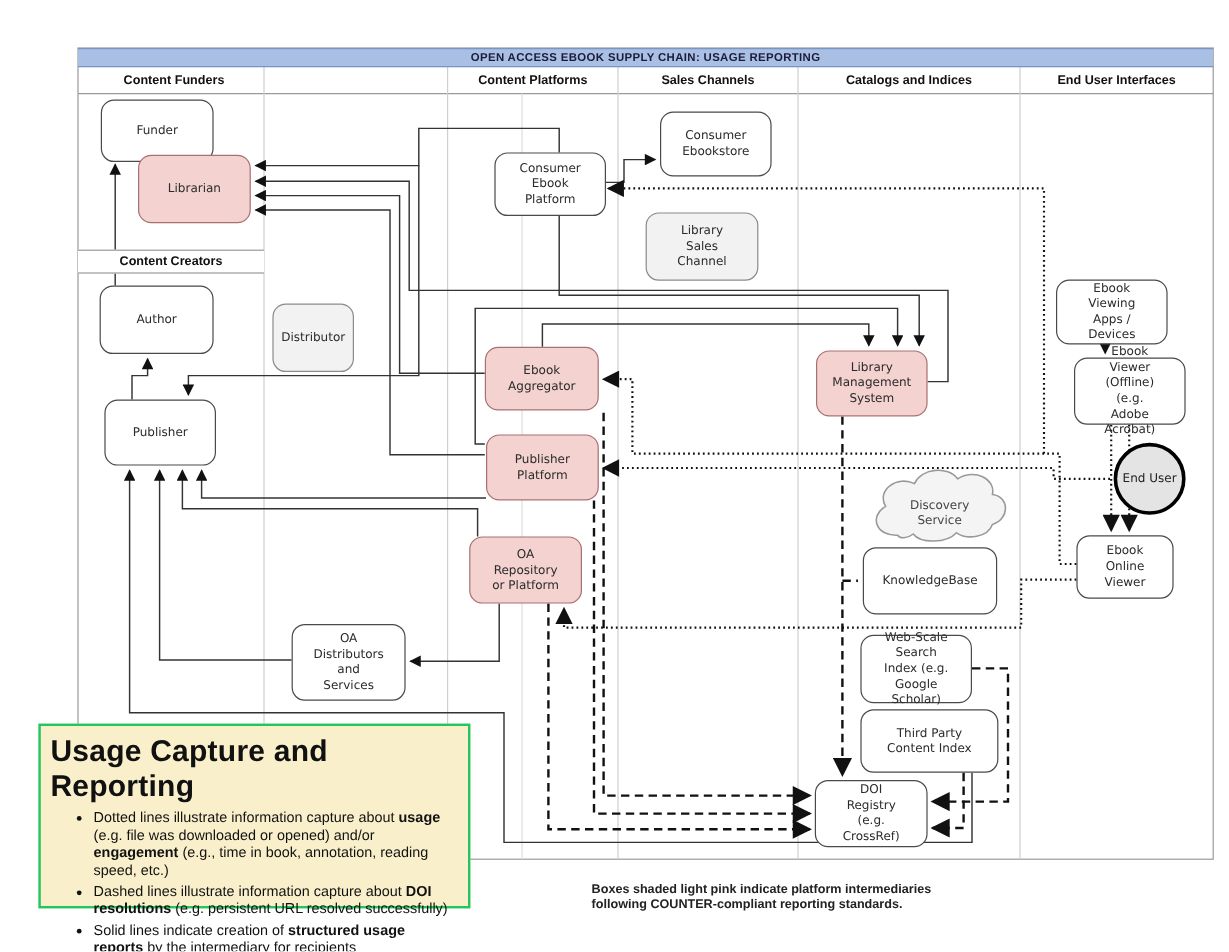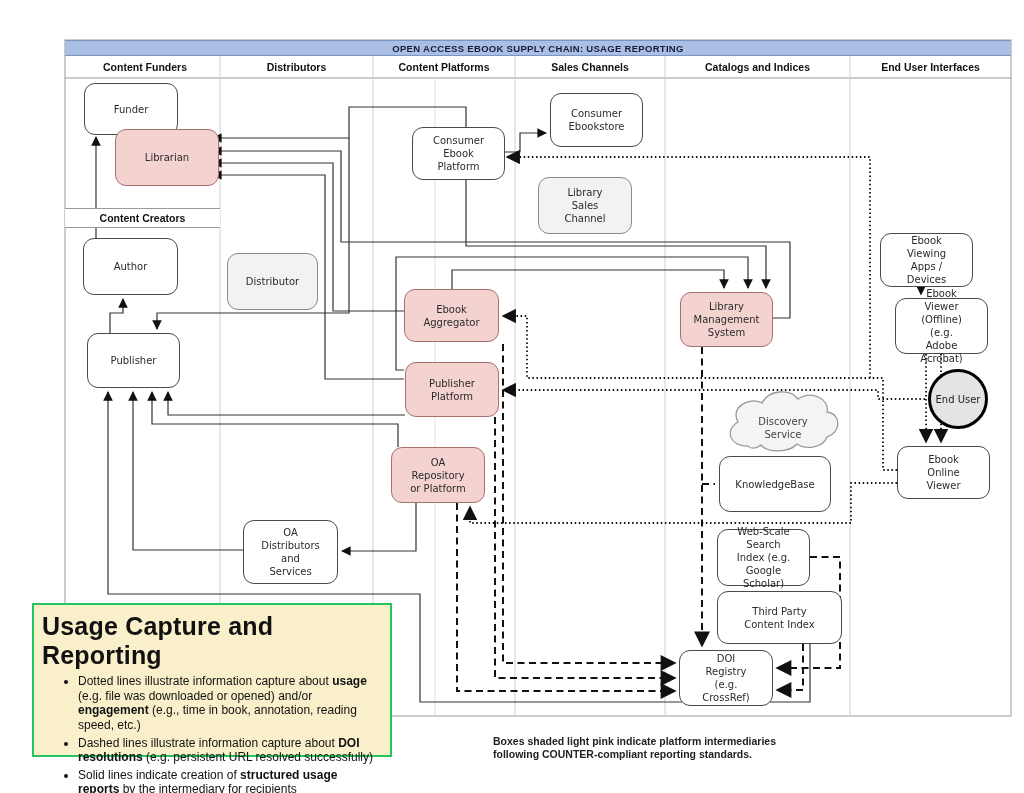--- a/index.html
+++ b/index.html
@@ -106,49 +106,48 @@
       <path d="M702,484 L715,484"></path>
     </g>
 
     <path d="M748,446 C730,447 724,430 738,422 C730,408 748,396 762,403 C768,390 790,388 798,399
          C812,390 830,399 827,412 C842,414 841,433 827,437 C823,448 806,450 797,444
          C789,453 767,453 761,445 C756,449 750,449 748,446 Z" fill="#F4F4F4" stroke="#999" stroke-width="1.3"></path>
   </svg>
 
   <div class="titlebar">OPEN ACCESS EBOOK SUPPLY CHAIN: USAGE REPORTING</div>
   <div class="lane-header" style="left:65px;width:160px;">Content Funders</div>
-  <div class="lane-header" style="left:220px;width:153px;">Distributors</div>
   <div class="lane-header" style="left:373px;width:142px;">Content Platforms</div>
   <div class="lane-header" style="left:515px;width:150px;">Sales Channels</div>
   <div class="lane-header" style="left:665px;width:185px;">Catalogs and Indices</div>
   <div class="lane-header" style="left:850px;width:161px;">End User Interfaces</div>
   <div class="band">Content Creators</div>
 
   <div class="node" style="left:84px;top:83px;width:94px;height:52px;">Funder</div>
-  <div class="node pink" style="left:115px;top:129px;width:104px;height:57px;">Librarian</div>
+  <div class="node pink" style="left:115px;top:129px;width:94px;height:57px;">Librarian</div>
   <div class="node" style="left:83px;top:238px;width:95px;height:57px;">Author</div>
   <div class="node" style="left:87px;top:333px;width:93px;height:55px;">Publisher</div>
-  <div class="node gray" style="left:227px;top:253px;width:91px;height:57px;">Distributor</div>
+  <div class="node gray" style="left:227px;top:253px;width:68px;height:57px;">Distributor</div>
   <div class="node" style="left:412px;top:127px;width:93px;height:53px;">Consumer Ebook Platform</div>
   <div class="node" style="left:550px;top:93px;width:93px;height:54px;">Consumer Ebookstore</div>
   <div class="node gray" style="left:538px;top:177px;width:94px;height:57px;">Library Sales Channel</div>
   <div class="node pink" style="left:404px;top:289px;width:95px;height:53px;">Ebook Aggregator</div>
   <div class="node pink" style="left:391px;top:447px;width:94px;height:56px;">OA Repository or Platform</div>
   <div class="node pink" style="left:405px;top:362px;width:94px;height:55px;">Publisher Platform</div>
   <div class="node" style="left:243px;top:520px;width:95px;height:64px;">OA Distributors and Services</div>
   <div class="node pink" style="left:680px;top:292px;width:93px;height:55px;">Library Management System</div>
   <div class="cloud-label">Discovery Service</div>
   <div class="node" style="left:719px;top:456px;width:112px;height:56px;">KnowledgeBase</div>
   <div class="node" style="left:717px;top:529px;width:93px;height:57px;">Web-Scale Search Index  (e.g. Google Scholar)</div>
-  <div class="node" style="left:717px;top:591px;width:125px;height:53px;">Third Party Content Index</div>
+  <div class="node" style="left:717px;top:591px;width:115px;height:53px;">Third Party Content Index</div>
   <div class="node" style="left:679px;top:650px;width:94px;height:56px;">DOI Registry (e.g. CrossRef)</div>
   <div class="node" style="left:880px;top:233px;width:93px;height:54px;">Ebook Viewing Apps / Devices</div>
   <div class="node" style="left:895px;top:298px;width:93px;height:56px;">Ebook Viewer (Offline) (e.g. Adobe Acrobat)</div>
   <div class="circle">End User</div>
-  <div class="node" style="left:897px;top:446px;width:93px;height:53px;">Ebook Online Viewer</div>
+  <div class="node" style="left:897px;top:446px;width:81px;height:53px;">Ebook Online Viewer</div>
 
   <div class="legend">
     <h1>Usage Capture and Reporting</h1>
     <ul id="legend-bullets">
         <li><span>Dotted lines illustrate information capture about </span><b>usage</b><span> (e.g. file was downloaded or opened) and/or </span><b>engagement</b><span> (e.g., time in book, annotation, reading speed, etc.)</span></li>
         <li><span>Dashed lines illustrate information capture about </span><b>DOI resolutions</b><span> (e.g. persistent URL resolved successfully)</span></li>
         <li><span>Solid lines indicate creation of </span><b>structured usage reports</b><span> by the intermediary for recipients</span></li>
       </ul>
   </div>
 

